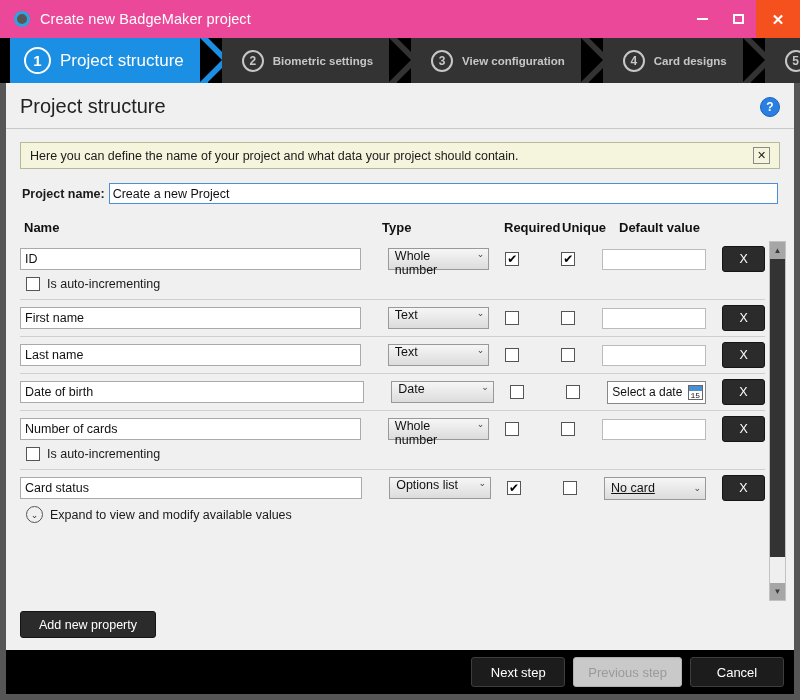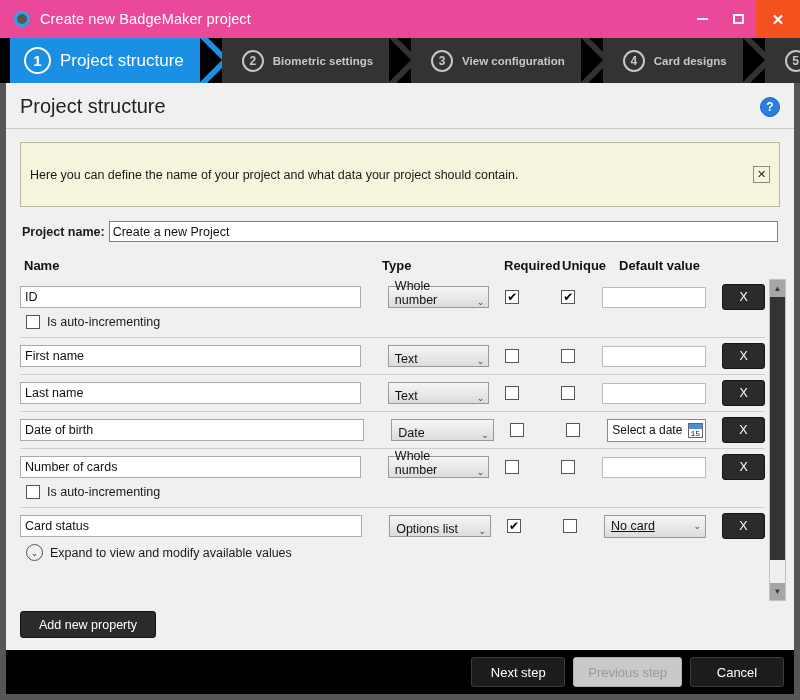--- a/index.html
+++ b/index.html
@@ -117,21 +117,21 @@
   .page-title { font-size: 20px; color: #222; font-weight: normal; }
   .help-icon {
     width: 20px; height: 20px; border-radius: 50%;
     background: #2b7fe0; border: 1px solid #1565c0;
     color: #fff; font-size: 12px; font-weight: bold;
     display: flex; align-items: center; justify-content: center;
   }
   .notice {
     margin: 13px 14px 0 14px;
     background: #f5f4dc; border: 1px solid #b9b79a;
-    padding: 23px 9px;
+    padding: 4px 9px;
     display: flex; align-items: center; justify-content: space-between;
     font-size: 12.5px; color: #1a1a1a;
   }
   .notice-close {
     width: 17px; height: 17px;
     border: 1px solid #8a8a8a; background: #f5f4dc;
     display: flex; align-items: center; justify-content: center;
     font-size: 11px; color: #222; line-height: 1;
   }
   .projname-row {
@@ -183,21 +183,21 @@
     font-family: "Liberation Sans", sans-serif; font-size: 12.5px;
     padding: 0 4px; color: #111; outline: none;
   }
   .type-select {
     width: 104px; height: 22px;
     margin-left: 27px;
     border: 1px solid #999;
     background: linear-gradient(#f6f6f6, #dcdcdc);
     font-family: "Liberation Sans", sans-serif; font-size: 12.5px;
     color: #111;
-    display: flex; align-items: flex-end;
+    display: flex; align-items: flex-start;
     padding: 0 4px 0 6px;
     position: relative;
   }
   .type-select .sel-text { flex: 1 1 auto; }
   .caret { font-size: 9px; color: #444; margin-left: 4px; }
 
   .cb-cell { width: 58px; display: flex; justify-content: flex-start; padding-left: 16px; }
   .cb-cell.uni { width: 57px; padding-left: 15px; }
   .checkbox {
     width: 14px; height: 14px;

